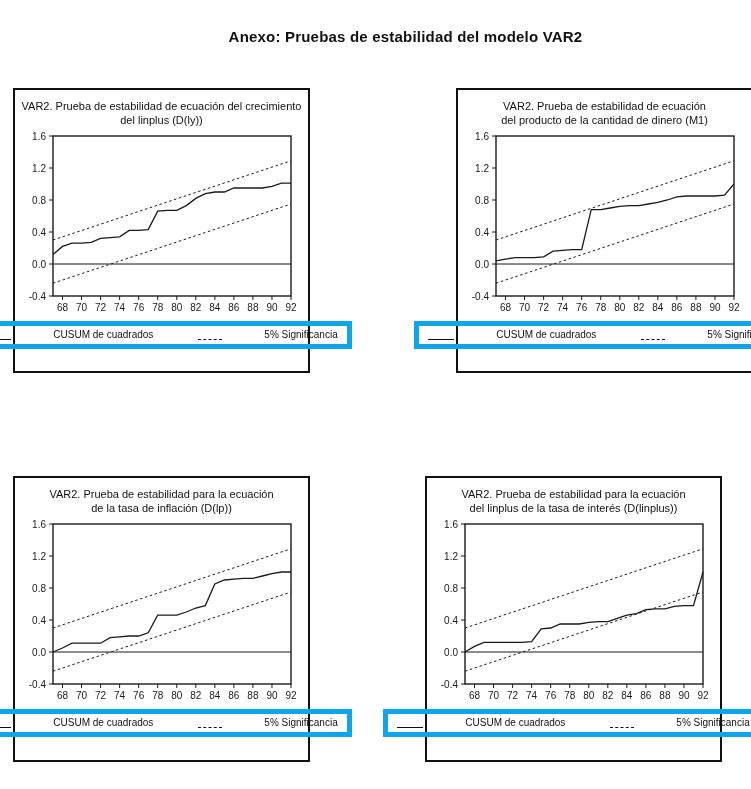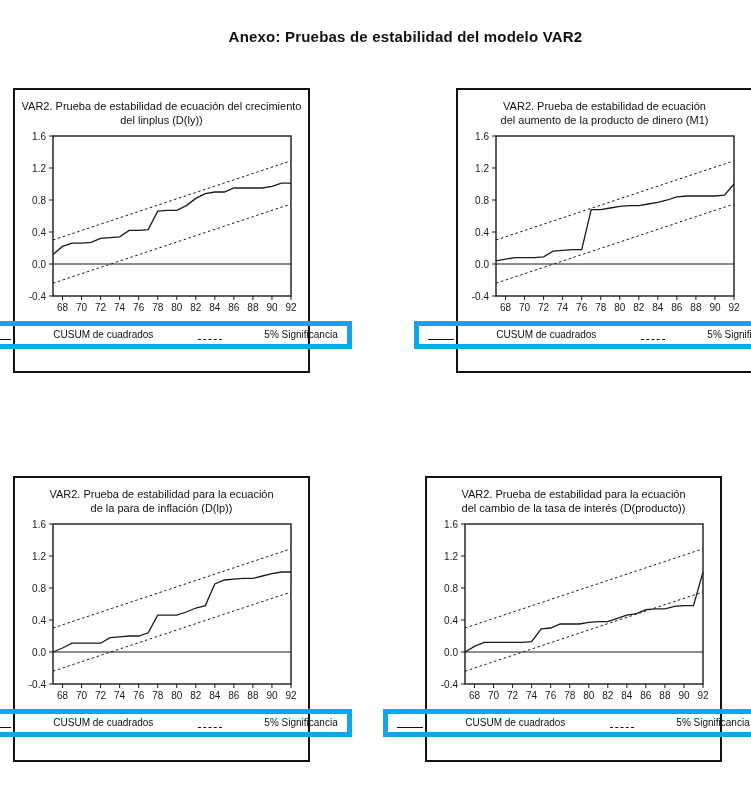--- a/index.html
+++ b/index.html
@@ -126,21 +126,21 @@
       <span class="line-sample"></span>
       <span>CUSUM de cuadrados</span>
       <span class="line-sample dashed"></span>
       <span>5% Significancia</span>
     </div>
   </div>
 
   <div class="chart-card card-1">
     <div class="chart-title">
       <span>VAR2. Prueba de estabilidad de ecuación</span><br>
-      <span>del aumento de la producto de dinero (M1)</span>
+      <span>del producto de la cantidad de dinero (M1)</span>
     </div>
     <svg class="plot" width="310" height="186" viewBox="0 0 310 186">
         <rect x="46" y="6" width="238" height="160" fill="none" stroke="#1a1a1a" stroke-width="1.4"></rect>
         <line x1="42" y1="166" x2="46" y2="166" stroke="#1a1a1a" stroke-width="1"></line>
         <text x="39" y="169.5" text-anchor="end" font-size="10" fill="#1a1a1a">-0.4</text>
         <line x1="42" y1="134" x2="46" y2="134" stroke="#1a1a1a" stroke-width="1"></line>
         <text x="39" y="137.5" text-anchor="end" font-size="10" fill="#1a1a1a">0.0</text>
         <line x1="42" y1="102.00000000000001" x2="46" y2="102.00000000000001" stroke="#1a1a1a" stroke-width="1"></line>
         <text x="39" y="105.50000000000001" text-anchor="end" font-size="10" fill="#1a1a1a">0.4</text>
         <line x1="42" y1="70" x2="46" y2="70" stroke="#1a1a1a" stroke-width="1"></line>
@@ -184,21 +184,21 @@
       <span class="line-sample"></span>
       <span>CUSUM de cuadrados</span>
       <span class="line-sample dashed"></span>
       <span>5% Significancia</span>
     </div>
   </div>
 
   <div class="chart-card card-2">
     <div class="chart-title">
       <span>VAR2. Prueba de estabilidad para la ecuación</span><br>
-      <span>de la para de inflación (D(lp))</span>
+      <span>de la tasa de inflación (D(lp))</span>
     </div>
     <svg class="plot" width="310" height="186" viewBox="0 0 310 186">
         <rect x="46" y="6" width="238" height="160" fill="none" stroke="#1a1a1a" stroke-width="1.4"></rect>
         <line x1="42" y1="166" x2="46" y2="166" stroke="#1a1a1a" stroke-width="1"></line>
         <text x="39" y="169.5" text-anchor="end" font-size="10" fill="#1a1a1a">-0.4</text>
         <line x1="42" y1="134" x2="46" y2="134" stroke="#1a1a1a" stroke-width="1"></line>
         <text x="39" y="137.5" text-anchor="end" font-size="10" fill="#1a1a1a">0.0</text>
         <line x1="42" y1="102.00000000000001" x2="46" y2="102.00000000000001" stroke="#1a1a1a" stroke-width="1"></line>
         <text x="39" y="105.50000000000001" text-anchor="end" font-size="10" fill="#1a1a1a">0.4</text>
         <line x1="42" y1="70" x2="46" y2="70" stroke="#1a1a1a" stroke-width="1"></line>
@@ -242,21 +242,21 @@
       <span class="line-sample"></span>
       <span>CUSUM de cuadrados</span>
       <span class="line-sample dashed"></span>
       <span>5% Significancia</span>
     </div>
   </div>
 
   <div class="chart-card card-3">
     <div class="chart-title">
       <span>VAR2. Prueba de estabilidad para la ecuación</span><br>
-      <span>del cambio de la tasa de interés (D(producto))</span>
+      <span>del linplus de la tasa de interés (D(linplus))</span>
     </div>
     <svg class="plot" width="310" height="186" viewBox="0 0 310 186">
         <rect x="46" y="6" width="238" height="160" fill="none" stroke="#1a1a1a" stroke-width="1.4"></rect>
         <line x1="42" y1="166" x2="46" y2="166" stroke="#1a1a1a" stroke-width="1"></line>
         <text x="39" y="169.5" text-anchor="end" font-size="10" fill="#1a1a1a">-0.4</text>
         <line x1="42" y1="134" x2="46" y2="134" stroke="#1a1a1a" stroke-width="1"></line>
         <text x="39" y="137.5" text-anchor="end" font-size="10" fill="#1a1a1a">0.0</text>
         <line x1="42" y1="102.00000000000001" x2="46" y2="102.00000000000001" stroke="#1a1a1a" stroke-width="1"></line>
         <text x="39" y="105.50000000000001" text-anchor="end" font-size="10" fill="#1a1a1a">0.4</text>
         <line x1="42" y1="70" x2="46" y2="70" stroke="#1a1a1a" stroke-width="1"></line>

